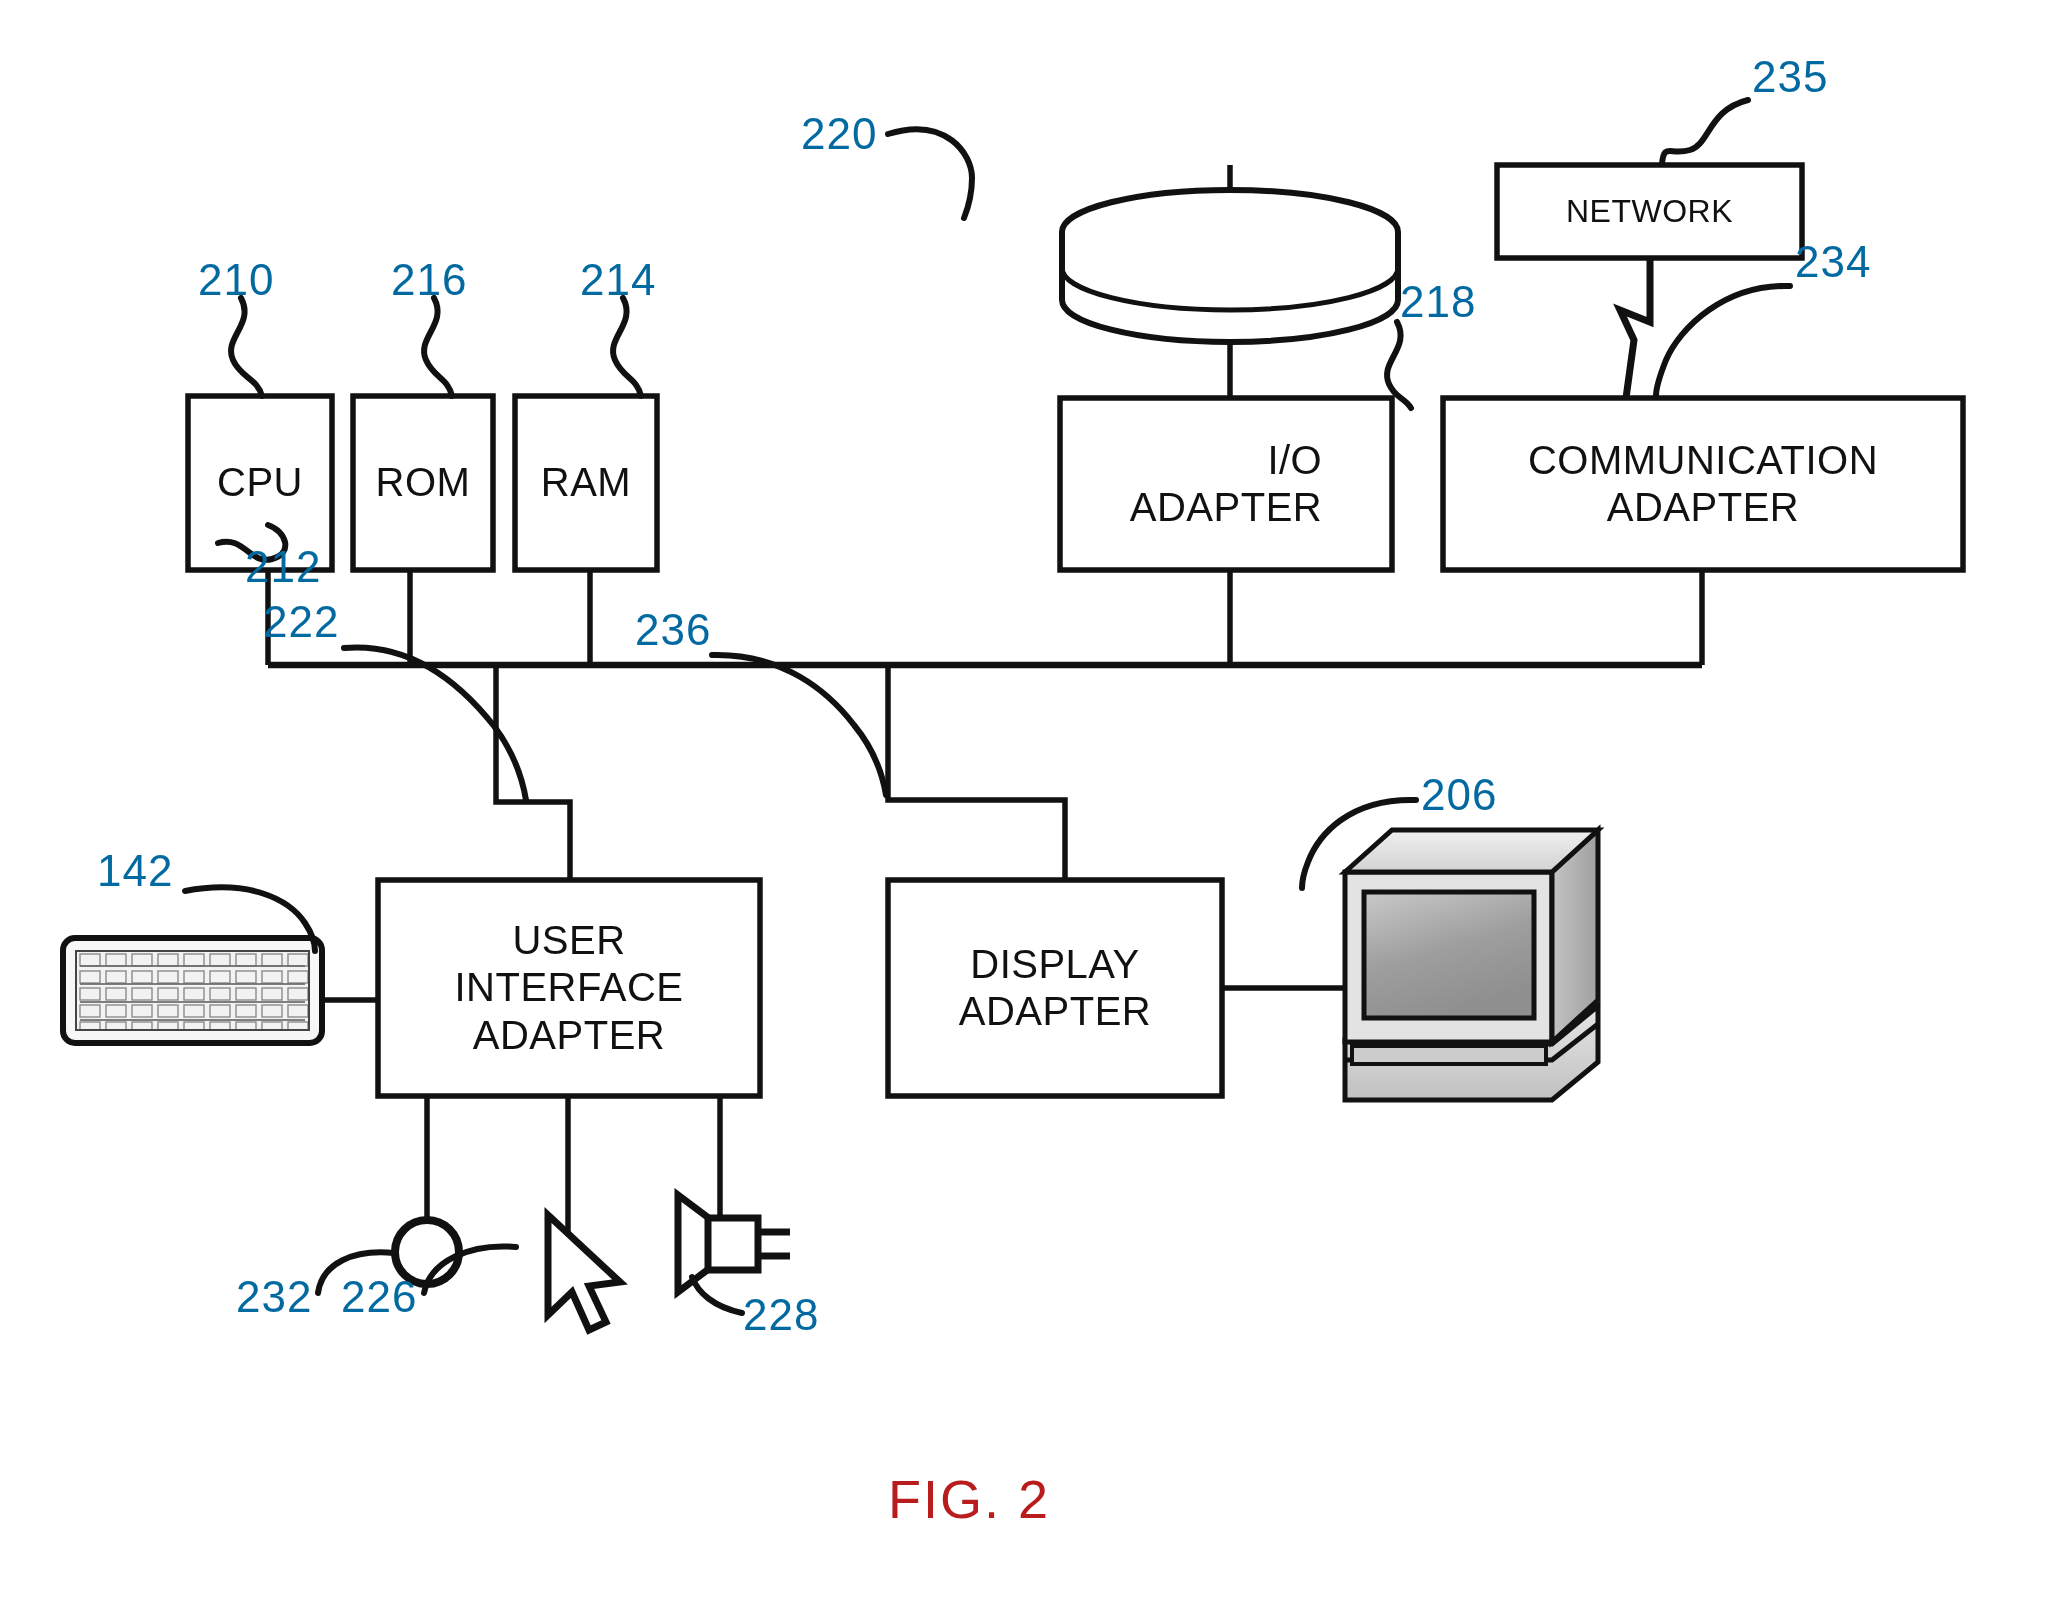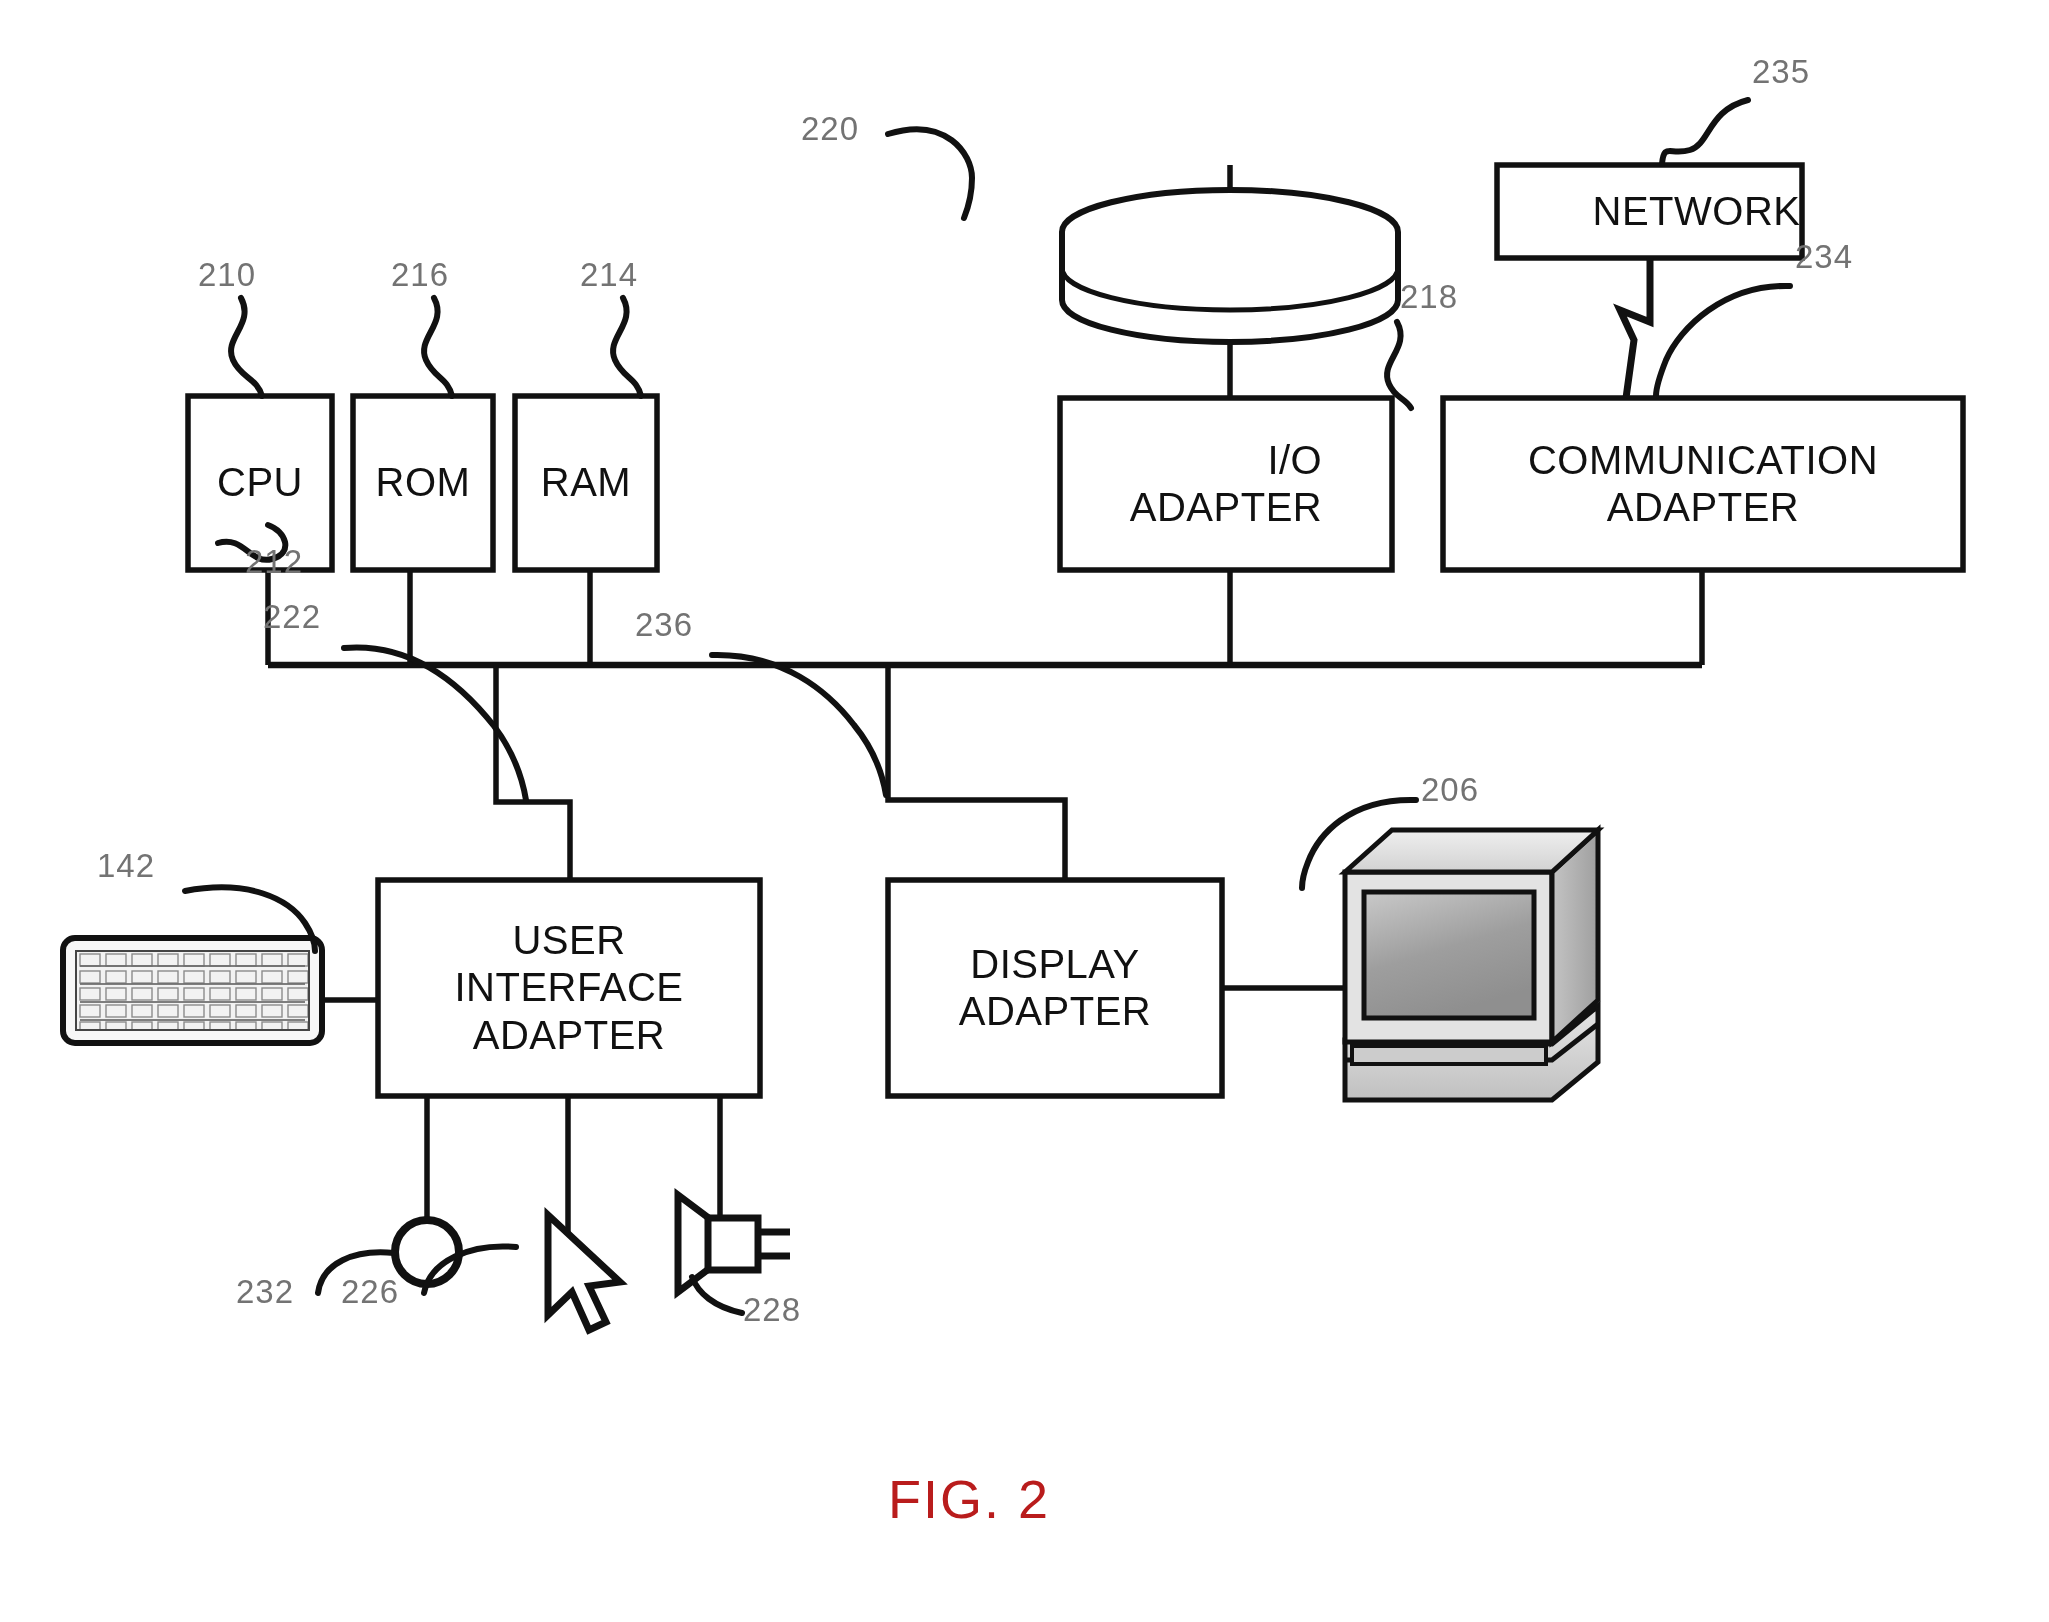--- a/index.html
+++ b/index.html
@@ -7,21 +7,21 @@
   body{width:2049px;height:1622px;position:relative;overflow:hidden;
        font-family:"Liberation Sans","DejaVu Sans",sans-serif;color:#000;}
   #figure{position:absolute;left:0;top:0;width:2049px;height:1622px;}
   #svg-layer{position:absolute;left:0;top:0;width:2049px;height:1622px;}
   .box-label{
     position:absolute;display:flex;align-items:center;justify-content:center;
     text-align:center;line-height:1.18;letter-spacing:0.5px;
     font-size:40px;color:#111;pointer-events:none;white-space:pre-line;
   }
   .refnum{
-    position:absolute;font-size:33px;color:#737373;letter-spacing:1px;
+    position:absolute;font-size:44px;color:#0369a1;letter-spacing:1px;
     line-height:1;pointer-events:none;white-space:nowrap;
   }
   .figcaption{
     position:absolute;font-size:54px;font-weight:normal;letter-spacing:2px;
     color:#b91c1c;white-space:nowrap;
   }
 </style>
 </head>
 <body>
 
@@ -198,21 +198,21 @@
   <div class="box-label" style="left:353px;top:396px;width:140px;height:174px;">ROM</div>
 
   <div class="box-label" style="left:515px;top:396px;width:142px;height:174px;">RAM</div>
 
   <div class="box-label" style="left:1060px;top:398px;width:332px;height:172px;text-align:right;">I/O
 ADAPTER</div>
 
   <div class="box-label" style="left:1443px;top:398px;width:520px;height:172px;">COMMUNICATION
 ADAPTER</div>
 
-  <div class="box-label" style="left:1544px;top:165px;width:305px;height:93px;font-size:40px;">NETWORK</div>
+  <div class="box-label" style="left:1497px;top:165px;width:305px;height:93px;font-size:32px;">NETWORK</div>
 
   <div class="box-label" style="left:378px;top:880px;width:382px;height:216px;">USER
 INTERFACE
 ADAPTER</div>
 
   <div class="box-label" style="left:888px;top:880px;width:334px;height:216px;">DISPLAY
 ADAPTER</div>
 
   <div class="refnum" style="left:198px;top:258px;">210</div>
 

